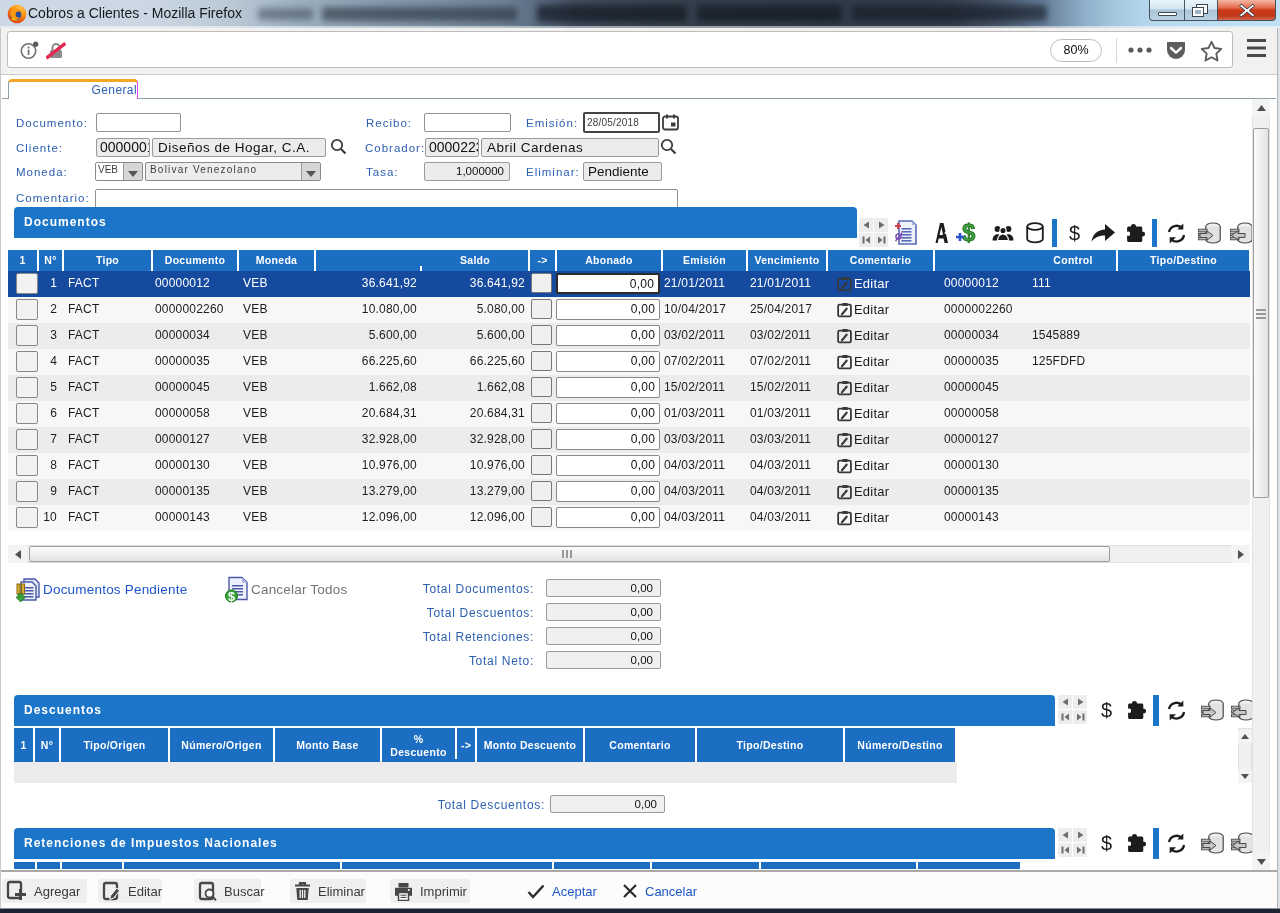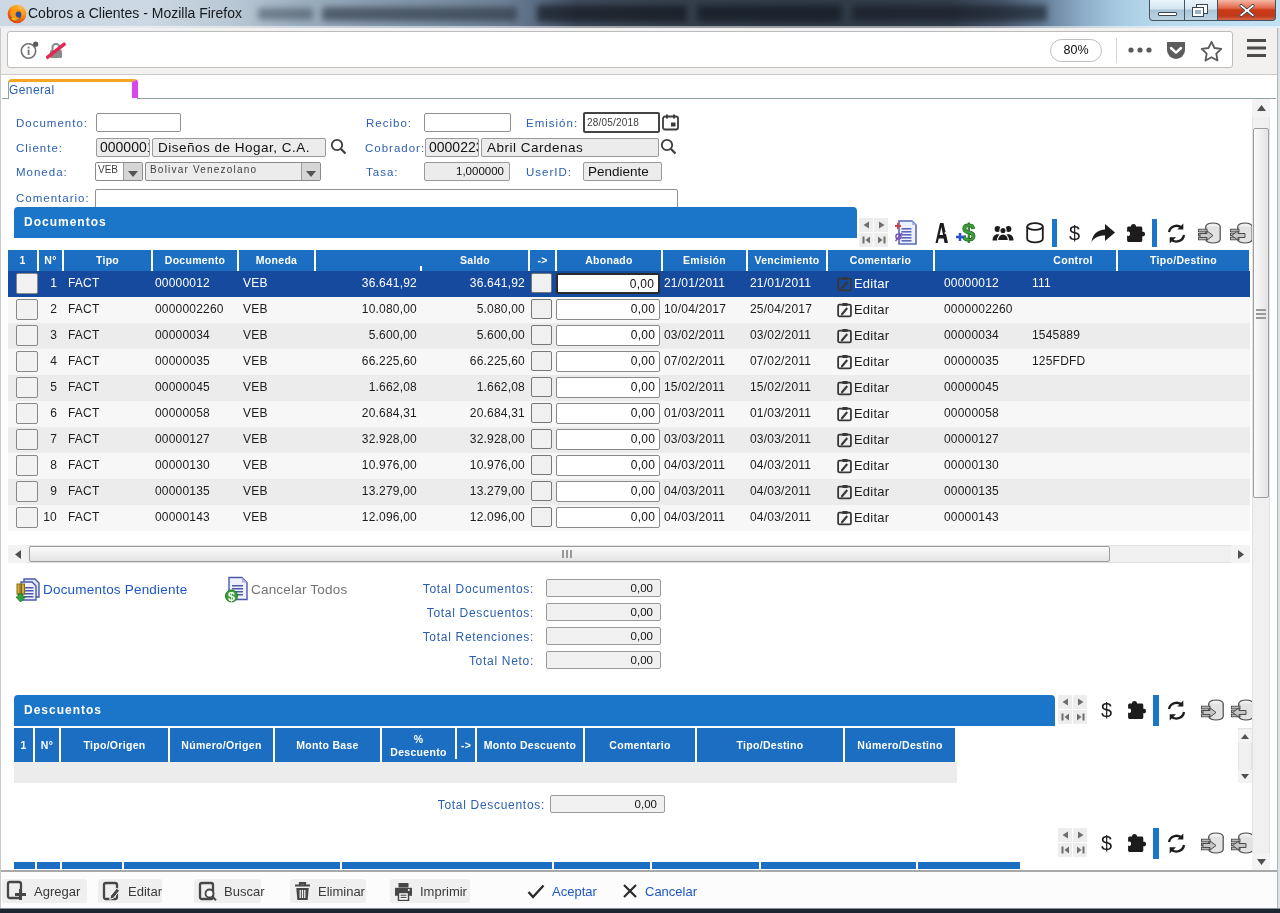--- a/index.html
+++ b/index.html
@@ -22,21 +22,21 @@
 #urltext b{color:#0c0c0d;font-weight:normal;}
 #zoompill{position:absolute;right:130px;top:7px;width:52px;height:23px;border:1px solid #bdbdbd;border-radius:12px;font-size:12.5px;color:#0c0c0d;text-align:center;line-height:21px;}
 #hamb{position:absolute;right:14px;top:11px;}
 
 #page{position:absolute;left:0;top:75px;width:1280px;height:796px;background:#fff;overflow:hidden;}
 .lbl{position:absolute;font-size:11.5px;letter-spacing:1px;color:#2b5fb0;white-space:nowrap;}
 .inp{position:absolute;background:#fff;border:1px solid #919191;border-radius:2px;}
 .inpg{position:absolute;background:#ececec;border:1px solid #9a9a9a;border-radius:2px;font-size:13.5px;color:#111;overflow:hidden;white-space:nowrap;}
 .val{font-size:10px;color:#404040;white-space:nowrap;}
 
-#tab{position:absolute;left:8px;top:4px;width:130px;height:20px;border-left:1px solid #90a0a8;border-right:6px solid #d946ef;border-top:3px solid #f5a623;border-radius:4px 4px 0 0;background:#fff;text-align:left;font-size:12px;letter-spacing:.4px;color:#2b5fb0;line-height:17px;}
+#tab{position:absolute;left:8px;top:4px;width:130px;height:20px;border-left:1px solid #90a0a8;border-right:1px solid #d946ef;border-top:3px solid #f5a623;border-radius:4px 4px 0 0;background:#fff;text-align:right;font-size:12px;letter-spacing:.4px;color:#2b5fb0;line-height:17px;}
 #tabline{position:absolute;left:2px;top:23px;width:1274px;height:1px;background:#90a0a8;}
 #tabcover{position:absolute;left:9px;top:23px;width:128px;height:1px;background:#fff;}
 
 .secbar{position:absolute;height:31px;background:#1b75c8;color:#fff;font-size:12px;font-weight:bold;letter-spacing:1px;line-height:30px;padding-left:10px;border-radius:4px 4px 0 0;}
 
 .thead{position:absolute;display:flex;background:#1b6ec2;}
 .thead span{display:block;border-right:2px solid #fff;color:#fff;font-weight:bold;font-size:10.5px;letter-spacing:.3px;text-align:center;}
 .grow{position:absolute;background:#ececec;}
 
 .sbtrack{position:absolute;background:#f3f3f3;border:1px solid #e2e2e2;}
@@ -165,21 +165,21 @@
         </svg></div>
  </div>
  <div style="position:absolute;left:145px;top:87px;width:176px;height:19px;border:1px solid #8a8a8a;border-radius:2px;background:#ececec;overflow:hidden;text-decoration:underline;">
    <div class="val" style="position:absolute;left:4px;top:1px;letter-spacing:1.2px;">Bolivar Venezolano</div>
    <div style="position:absolute;right:0;top:0;width:19px;height:17px;background:#d6d6d6;border-left:1px solid #9a9a9a;"><svg style="margin:6px 0 0 4px;" width="10" height="6" viewBox="0 0 10 6">
           <path d="M0 0 h10 l-5 6z" fill="#555"></path>
         </svg></div>
  </div>
  <div class="lbl" style="left:366px;top:91px;">Tasa:</div>
  <div class="inpg" style="left:424px;top:87px;width:86px;height:19px;line-height:17px;text-align:right;padding-right:5px;font-size:11.5px;">1,000000</div>
- <div class="lbl" style="left:526px;top:91px;">UserID:</div>
+ <div class="lbl" style="left:526px;top:91px;">Eliminar:</div>
  <div class="inpg" style="left:583px;top:87px;width:79px;height:19px;line-height:17px;padding-left:4px;">Pendiente</div>
  <div class="lbl" style="left:16px;top:117px;">Comentario:</div>
  <div class="inp" style="left:95px;top:114px;width:583px;height:20px;"></div>
  <div class="secbar" style="left:14px;top:132px;width:843px;">Documentos</div>
  <div class="thead" style="left:8px;top:175px;height:21px;">
       <span style="width:31px;line-height:21px;">1</span>
       <span style="width:25px;line-height:21px;">N°</span>
       <span style="width:89px;line-height:21px;">Tipo</span>
       <span style="width:86px;line-height:21px;">Documento</span>
       <span style="width:77px;line-height:21px;">Moneda</span>
@@ -572,20 +572,21 @@
       <span style="width:75px;line-height:13px;padding-top:5px;height:31px;">%<br>Descuento</span>
       <span style="width:20px;line-height:34px;">-&gt;</span>
       <span style="width:108px;line-height:34px;">Monto Descuento</span>
       <span style="width:112px;line-height:34px;">Comentario</span>
       <span style="width:148px;line-height:34px;">Tipo/Destino</span>
       <span style="width:112px;line-height:34px;">Número/Destino</span>
     </div>
  <div class="grow" style="left:14px;top:687px;width:943px;height:21px;"></div>
  <div class="abs" style="left:415px;top:723px;width:130px;text-align:right;font-size:12px;letter-spacing:.7px;color:#2b5fb0;">Total Descuentos:</div>
  <div class="inpg" style="left:550px;top:720px;width:115px;height:18px;background:#f0f0f0;line-height:16px;text-align:right;padding-right:7px;font-size:11.5px;">0,00</div>
+ <div class="secbar" style="left:14px;top:753px;width:1041px;">Retenciones de Impuestos Nacionales</div>
  <svg class="abs" style="left:1058px;top:753px;" width="30" height="29" viewBox="0 0 30 29">
       <rect x="0" y="0" width="14" height="14" fill="#ededed"></rect>
       <rect x="15" y="0" width="14" height="14" fill="#ededed"></rect>
       <rect x="0" y="15" width="14" height="14" fill="#ededed"></rect>
       <rect x="15" y="15" width="14" height="14" fill="#ededed"></rect>
       <path d="M10 3.5 L4.5 7 L10 10.5z" fill="#6e6e6e"></path>
       <path d="M20 3.5 L25.5 7 L20 10.5z" fill="#6e6e6e"></path>
       <rect x="3.5" y="18.5" width="2" height="7" fill="#6e6e6e"></rect>
       <path d="M11 18.5 L6.5 22 L11 25.5z" fill="#6e6e6e"></path>
       <path d="M19 18.5 L23.5 22 L19 25.5z" fill="#6e6e6e"></path>

